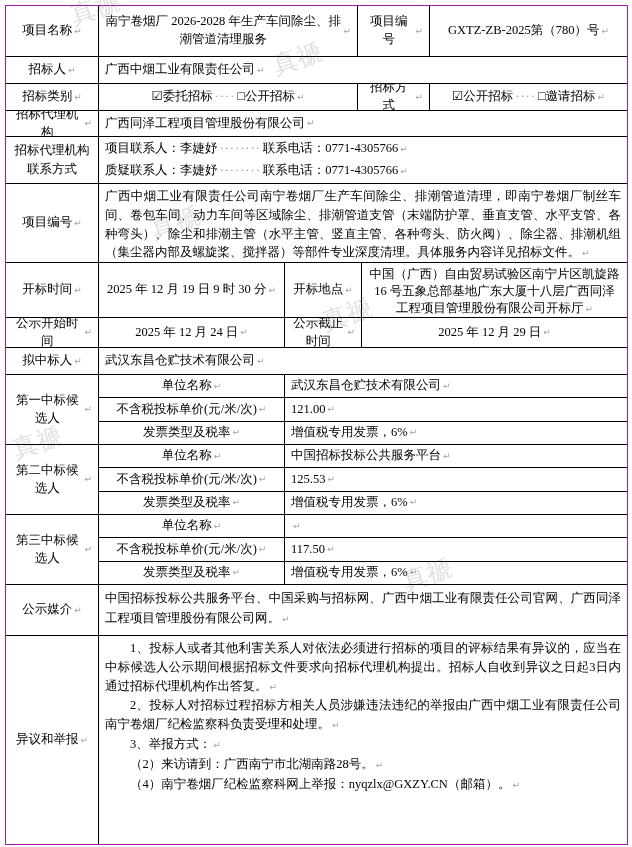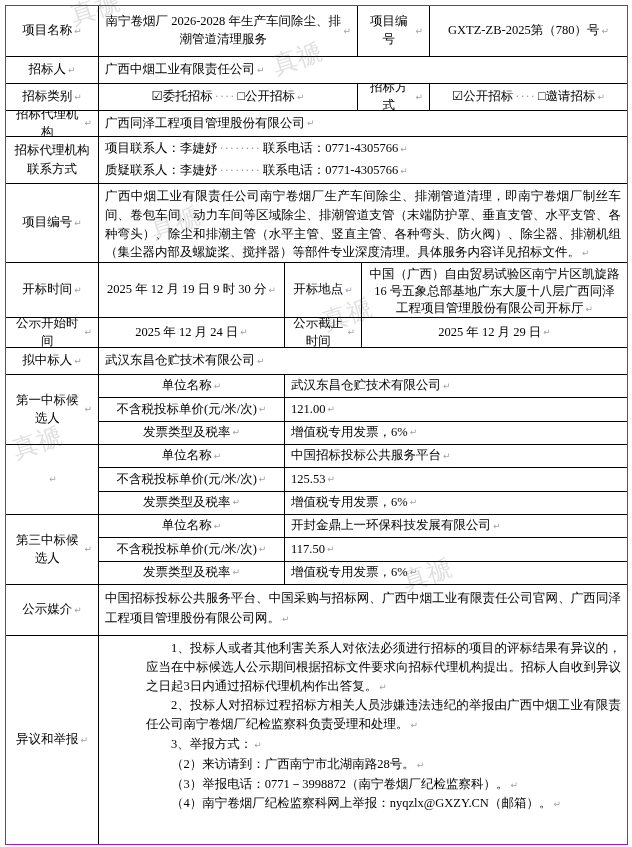--- a/index.html
+++ b/index.html
@@ -31,21 +31,21 @@
   .r-winner{height:26px;}
   .r-cand{height:69px;}
   .r-media{height:50px;}
   .r-objection{height:208px;}
   .cand-rows{flex:1;display:flex;flex-direction:column;}
   .crow{display:flex;flex:1;border-bottom:1px solid #000;}
   .cand-rows .crow:last-child{border-bottom:none;}
   .crow > .cell:last-child{border-right:none;}
   .para{display:block;padding:3px 6px;}
   .para .p{text-align:justify;line-height:18.8px;}
-  .para .p-indent{text-indent:2em;margin-left:41px;}
+  .para .p-indent{text-indent:2em;}
   .stack{display:flex;flex-direction:column;line-height:1.5;}
   .contact-line{display:block;line-height:21px;white-space:nowrap;}
   .eol{color:#9aa3ac;font-size:9px;margin-left:2px;font-family:"DejaVu Sans",sans-serif;}
   .dots{color:#9a9a9a;margin:0 2px;letter-spacing:1px;}
   .place-para{text-align:center;line-height:16.8px;}
   .media-para{text-align:justify;line-height:20px;}
   .scope-para{text-align:justify;line-height:18.6px;}
   .wm{position:absolute;opacity:.16;color:#444;font-size:25px;transform:rotate(-18deg);font-family:cursive;pointer-events:none;z-index:3;}
 </style>
 </head>
@@ -231,20 +231,21 @@
         <div class="cell colCv left">
             <span>增值税专用发票，6%</span>
             <span class="eol">↵</span>
           </div>
       </div>
     </div>
   </div>
 
   <div class="row r-cand">
     <div class="cell col-label center">
+        <span>第二中标候选人</span>
         <span class="eol">↵</span>
       </div>
     <div class="cand-rows">
       <div class="crow">
         <div class="cell colC2 center">
             <span>单位名称</span>
             <span class="eol">↵</span>
           </div>
         <div class="cell colCv left">
             <span>中国招标投标公共服务平台</span>
@@ -279,21 +280,20 @@
         <span>第三中标候选人</span>
         <span class="eol">↵</span>
       </div>
     <div class="cand-rows">
       <div class="crow">
         <div class="cell colC2 center">
             <span>单位名称</span>
             <span class="eol">↵</span>
           </div>
         <div class="cell colCv left">
-            <span>开封金鼎上一环保科技发展有限公司</span>
             <span class="eol">↵</span>
           </div>
       </div>
       <div class="crow">
         <div class="cell colC2 center">
             <span>不含税投标单价(元/米/次)</span>
             <span class="eol">↵</span>
           </div>
         <div class="cell colCv left">
             <span>117.50</span>
@@ -326,18 +326,17 @@
   <div class="row r-objection">
     <div class="cell col-label center">
         <span>异议和举报</span>
         <span class="eol">↵</span>
       </div>
     <div class="cell colA4 para">
       <div class="p p-indent"><span>1、投标人或者其他利害关系人对依法必须进行招标的项目的评标结果有异议的，应当在中标候选人公示期间根据招标文件要求向招标代理机构提出。招标人自收到异议之日起3日内通过招标代理机构作出答复。</span><span class="eol">↵</span></div>
       <div class="p p-indent"><span>2、投标人对招标过程招标方相关人员涉嫌违法违纪的举报由广西中烟工业有限责任公司南宁卷烟厂纪检监察科负责受理和处理。</span><span class="eol">↵</span></div>
       <div class="p p-indent"><span>3、举报方式：</span><span class="eol">↵</span></div>
       <div class="p p-indent"><span>（2）来访请到：广西南宁市北湖南路28号。</span><span class="eol">↵</span></div>
-      <div class="p p-indent"><span>（3）举报电话：0771－3998872（南宁卷烟厂纪检监察科）。</span><span class="eol">↵</span></div>
       <div class="p p-indent"><span>（4）南宁卷烟厂纪检监察科网上举报：nyqzlx@GXZY.CN（邮箱）。</span><span class="eol">↵</span></div>
     </div>
   </div>
 
 </div>
 
 </body></html>

